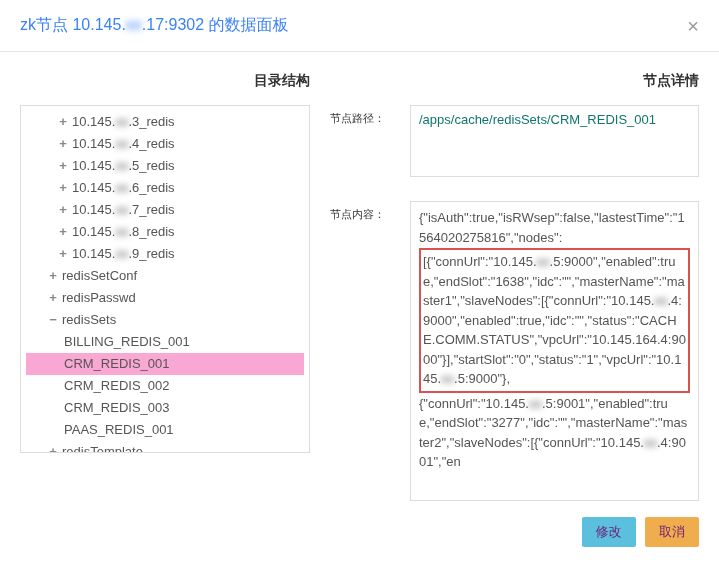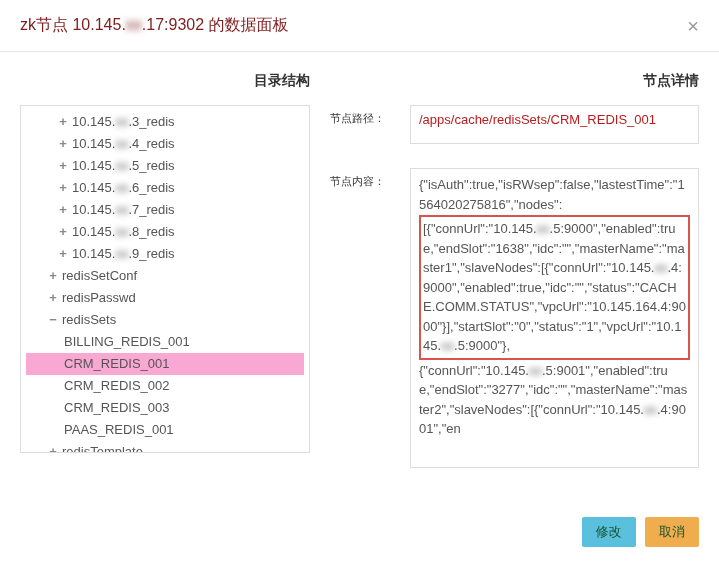--- a/index.html
+++ b/index.html
@@ -1,45 +1,45 @@
 <!DOCTYPE html>
 <html><head>
 <meta charset="utf-8">
 <style>
 * { margin: 0; padding: 0; box-sizing: border-box; font-family: "Microsoft YaHei", Arial, sans-serif; }
 body { background: #fff; width: 719px; height: 562px; position: relative; }
 .header { padding: 15px 20px; border-bottom: 1px solid #e5e5e5; display: flex; justify-content: space-between; align-items: center; }
-.header-title { font-size: 16px; color: #7f1d1d; font-weight: 500; }
+.header-title { font-size: 16px; color: #3b82f6; font-weight: 500; }
 .close-btn { font-size: 20px; color: #999; cursor: pointer; line-height: 1; }
 .content { display: flex; padding: 0; }
 .left-panel { width: 320px; padding: 20px 10px 10px 20px; }
 .right-panel { flex: 1; padding: 20px 20px 10px 10px; }
 .section-title { font-size: 14px; font-weight: bold; color: #333; margin-bottom: 15px; text-align: right; }
 .tree-container { border: 1px solid #ddd; height: 348px; overflow-y: auto; overflow-x: auto; padding: 5px; position: relative; }
 .tree-container::-webkit-scrollbar { width: 12px; height: 12px; }
 .tree-container::-webkit-scrollbar-track { background: #f1f1f1; }
 .tree-container::-webkit-scrollbar-thumb { background: #c1c1c1; border-radius: 2px; }
 .tree-node { font-size: 13px; color: #555; line-height: 22px; white-space: nowrap; cursor: pointer; }
 .tree-node.selected { background: #f9a8d4; }
 .toggle { display: inline-block; width: 14px; text-align: center; color: #888; font-weight: bold; margin-right: 2px; }
 .indent0 { padding-left: 30px; }
 .indent1 { padding-left: 20px; }
 .indent2 { padding-left: 38px; }
 .field-row { display: flex; margin-bottom: 20px; }
 .field-label { width: 80px; font-size: 11px; color: #333; padding-top: 6px; }
 .field-value { flex: 1; }
-.path-box { width: 100%; height: 39px; border: 1px solid #ddd; padding: 6px 8px; font-size: 13px; color: #b91c1c; resize: none; font-family: inherit; }
+.path-box { width: 100%; height: 72px; border: 1px solid #ddd; padding: 6px 8px; font-size: 13px; color: #0f766e; resize: none; font-family: inherit; }
 .content-box { width: 100%; height: 300px; border: 1px solid #ddd; padding: 6px 8px; font-size: 13px; color: #555; overflow-y: auto; position: relative; line-height: 1.5; word-break: break-all; }
 .content-box::-webkit-scrollbar { width: 12px; }
 .content-box::-webkit-scrollbar-track { background: #f1f1f1; }
 .content-box::-webkit-scrollbar-thumb { background: #c1c1c1; border-radius: 2px; }
 .highlight-box { border: 2px solid #d9534f; margin: 1px 0; padding: 2px; }
 .blur { filter: blur(3px); -webkit-filter: blur(3px); display: inline-block; }
 .footer { position: absolute; bottom: 15px; right: 20px; }
-.btn { display: inline-block; padding: 6px 14px; font-size: 13px; border: none; cursor: pointer; margin-left: 5px; color: #14532d; border-radius: 2px; }
+.btn { display: inline-block; padding: 6px 14px; font-size: 13px; border: none; cursor: pointer; margin-left: 5px; color: #701a75; border-radius: 2px; }
 .btn-primary { background: #5bc0de; }
 .btn-warning { background: #f0ad4e; }
 </style>
 </head>
 <body>
 
 <div class="header">
   <div class="header-title">
     <span>zk节点 10.145.</span><span class="blur">xx</span><span>.17:9302 的数据面板</span>
   </div>

